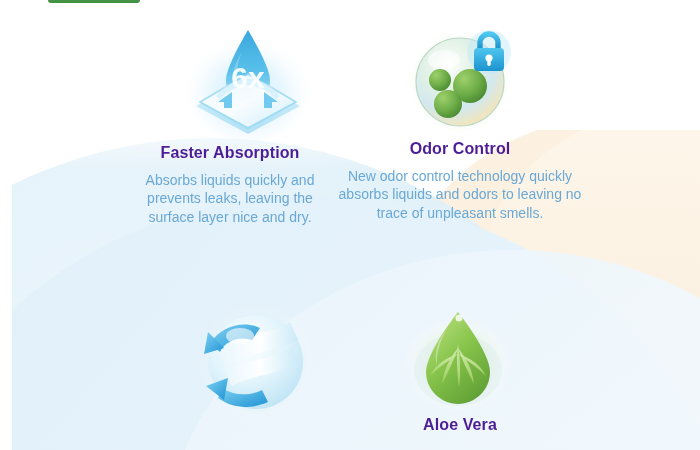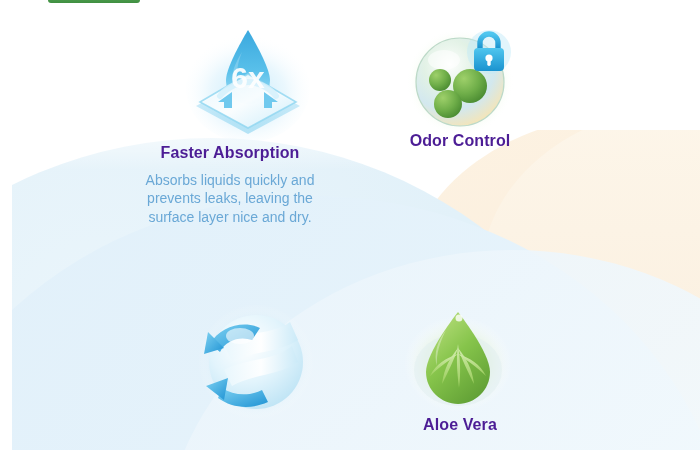--- a/index.html
+++ b/index.html
@@ -127,21 +127,21 @@
     color: #2f7fc0;
   }
   .para-en {
     font-size: 14px;
     color: #6aa8d6;
     margin-top: 9px;
   }
 
   
   #feat-absorption { left: 118px; top: 144px; width: 200px; }
-  #feat-odor       { left: 322px; top: 132px; width: 252px; }
+  #feat-odor       { left: 322px; top: 140px; width: 252px; }
   #feat-breathable { left: 118px; top: 416px; width: 200px; }
   #feat-aloe       { left: 322px; top: 416px; width: 252px; }
 
   
   .icon-wrap {
     position: absolute;
   }
   #icon-absorption { left: 172px; top: 22px; width: 128px; height: 122px; }
   #icon-odor       { left: 392px; top: 22px; width: 116px; height: 116px; }
   #icon-breathable { left: 182px; top: 300px; width: 124px; height: 120px; }
@@ -316,20 +316,21 @@
     </svg>
   </div>
 
   <div class="feature" id="feat-absorption">
     <h3 class="feature-title">Faster Absorption</h3>
     <p class="para para-en">Absorbs liquids quickly and prevents leaks, leaving the surface layer nice and dry.</p>
   </div>
 
   <div class="feature" id="feat-odor">
     <h3 class="feature-title">Odor Control</h3>
+    <p class="para para-en">New odor control technology quickly absorbs liquids and odors to leaving no trace of unpleasant smells.</p>
   </div>
 
 
   <div class="feature" id="feat-aloe">
     <h3 class="feature-title">Aloe Vera</h3>
     <p class="para para-id"></p>
   </div>
 
 </div>
 

